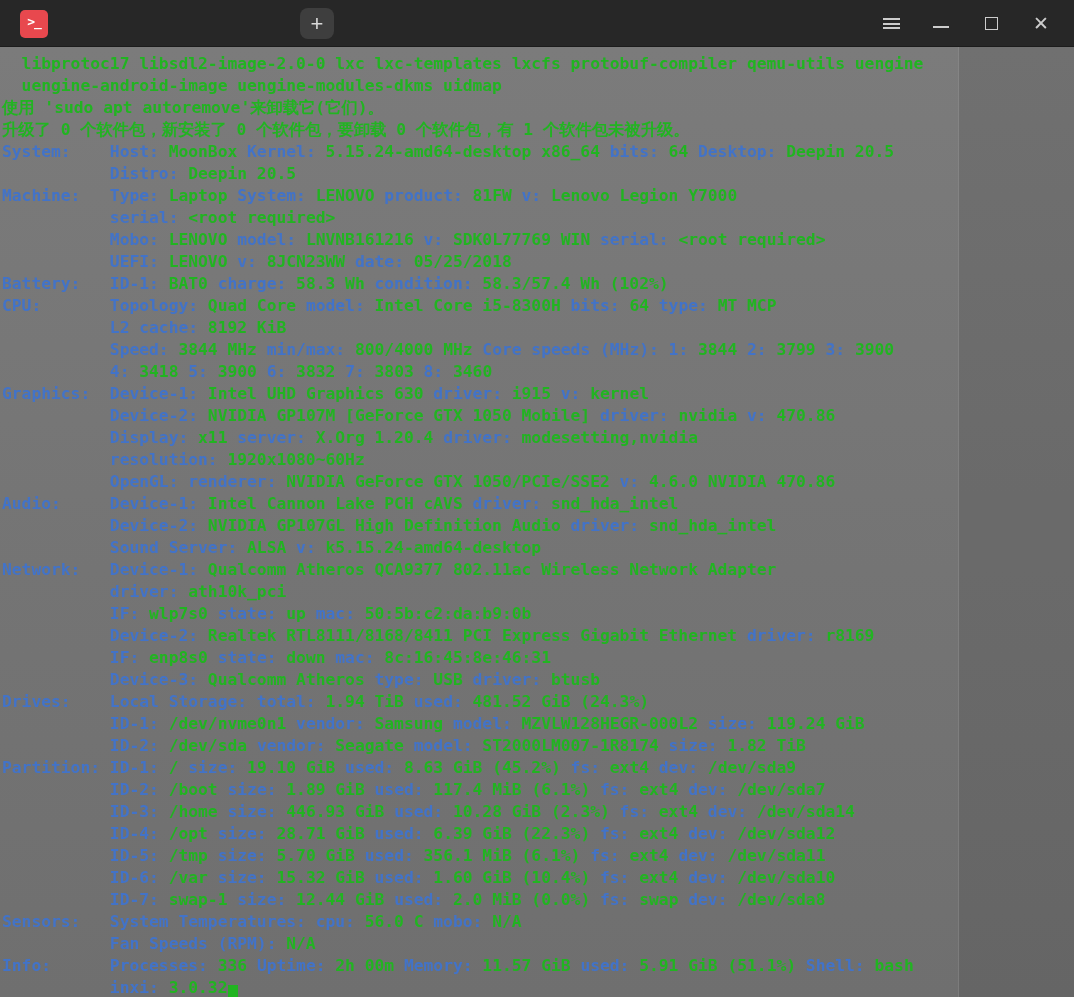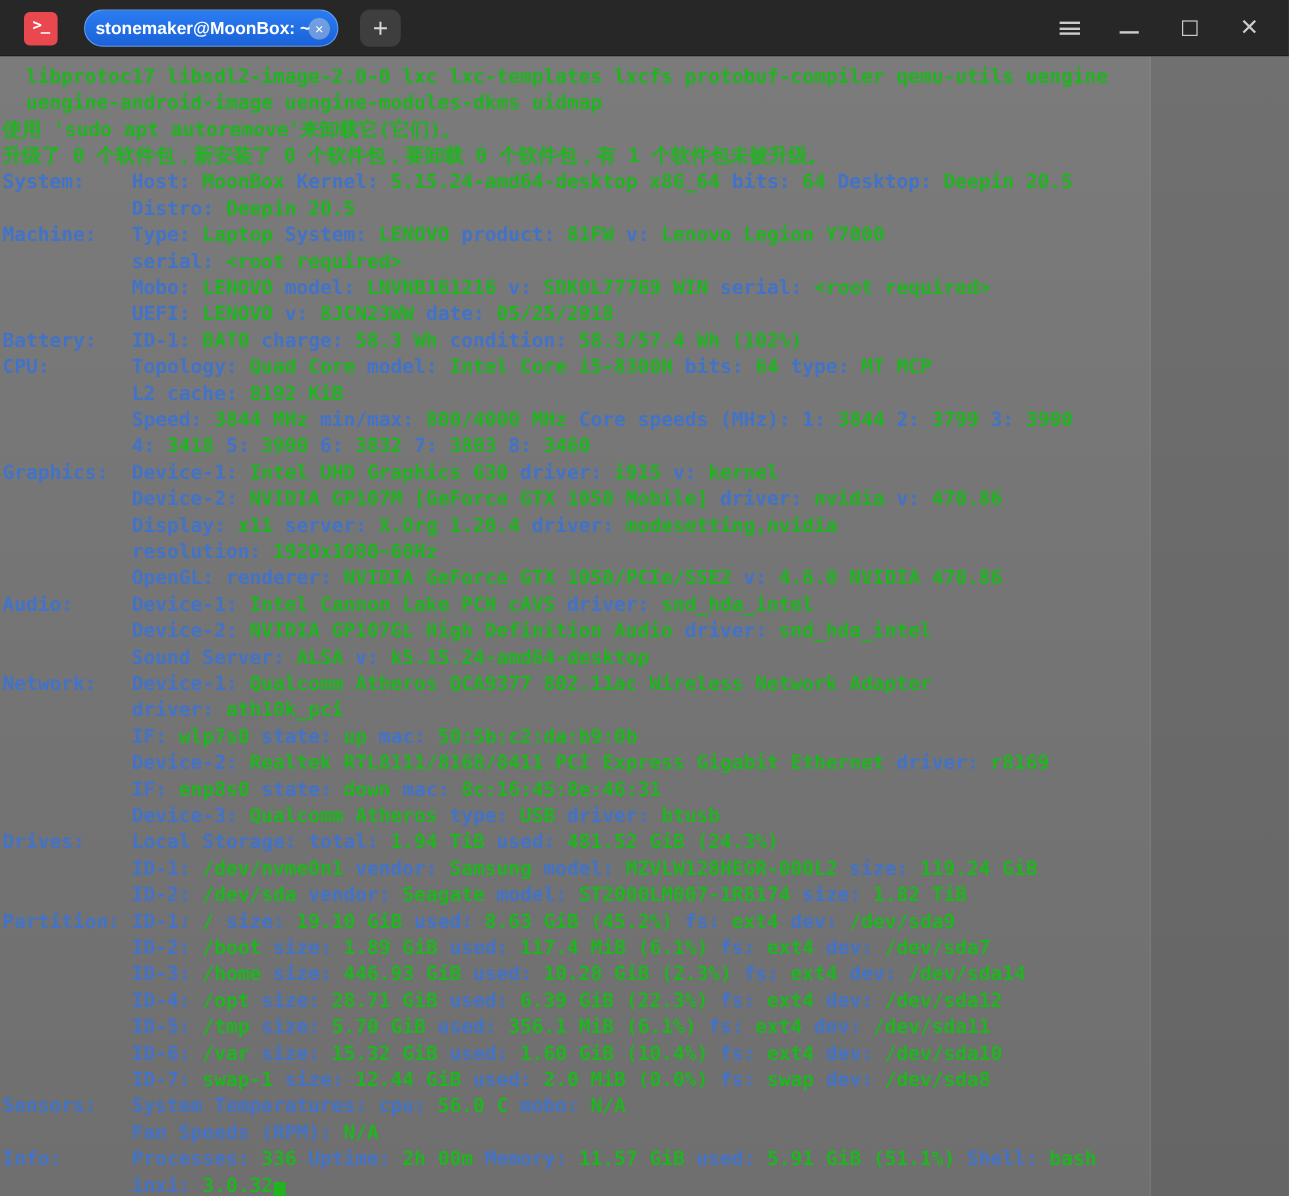--- a/index.html
+++ b/index.html
@@ -42,24 +42,20 @@
 </style>
 </head>
 <body>
 
 <div class="window">
 
   <div class="titlebar">
     <div class="app-icon">
       <span>&gt;_</span>
     </div>
-    <div class="tab">
-      <span class="tab-title">stonemaker@MoonBox: ~</span>
-      <span class="tab-close">×</span>
-    </div>
     <div class="new-tab">+</div>
     <div class="win-controls">
       <div class="wc">
         <div class="bars">
             <span></span>
             <span></span>
             <span></span>
           </div>
       </div>
       <div class="wc">

